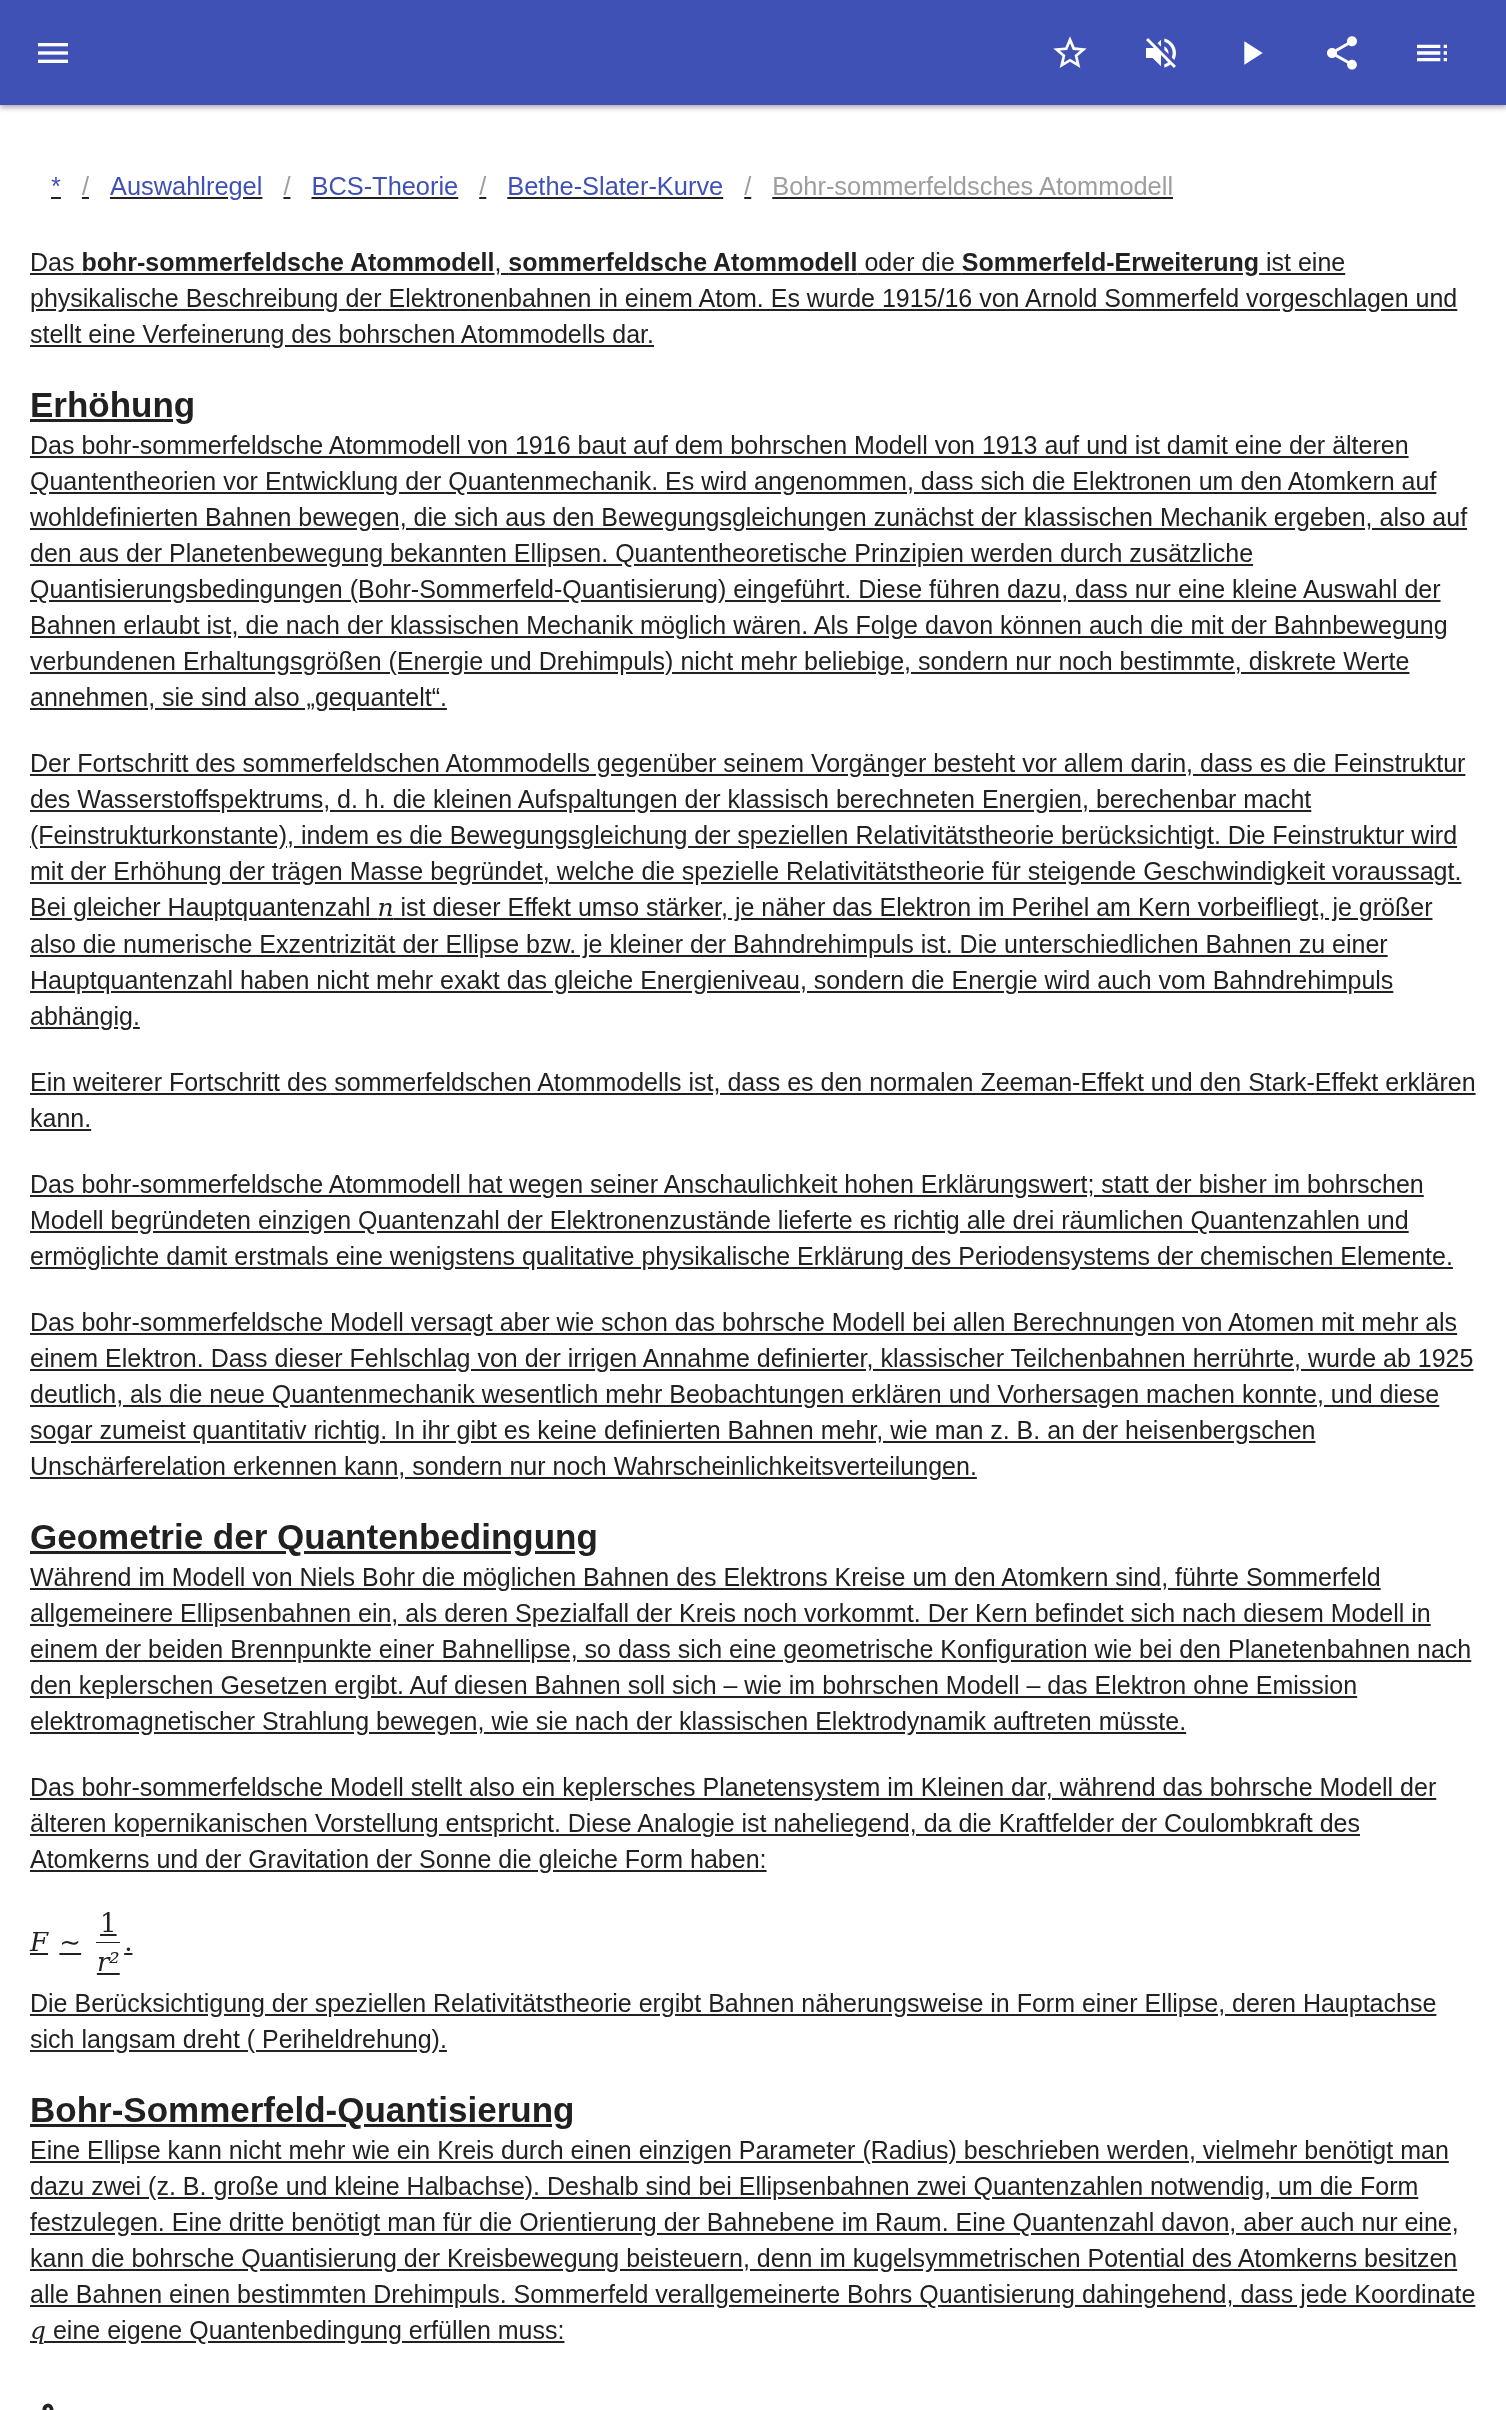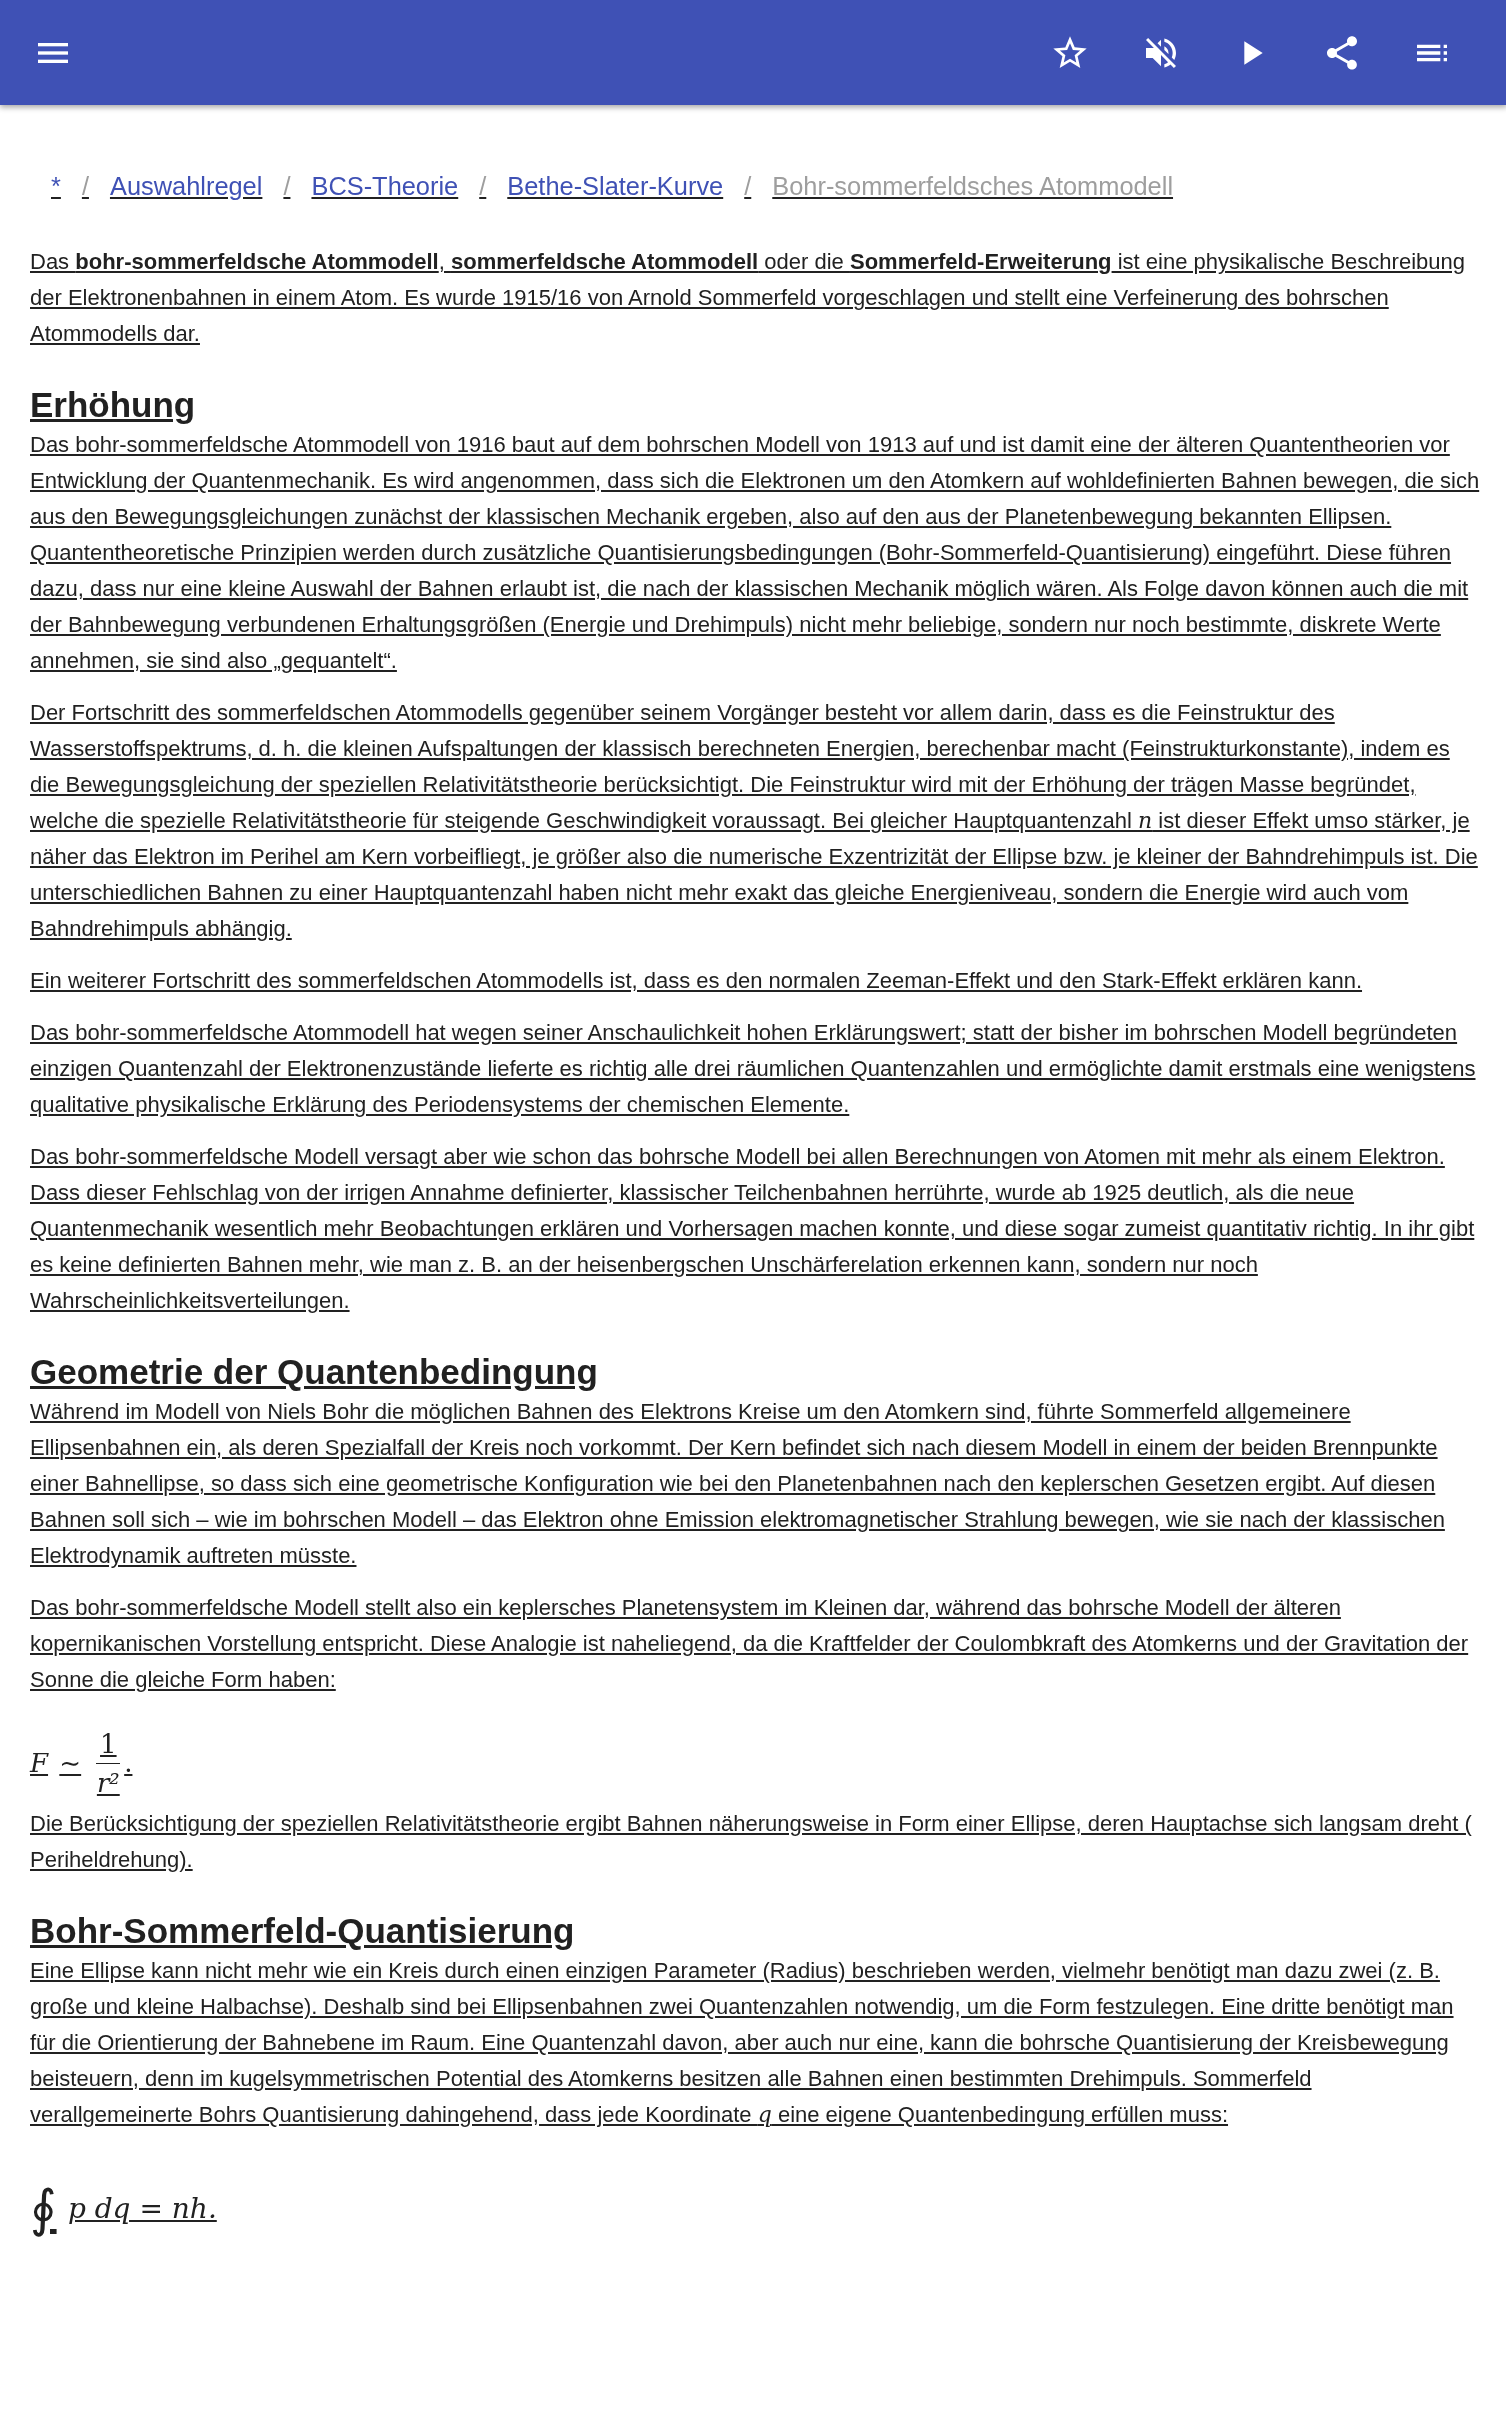--- a/index.html
+++ b/index.html
@@ -17,22 +17,22 @@
   }
   .appbar svg { width:40px; height:40px; fill:#ffffff; }
   .content { position:absolute; left:30px; top:105px; width:1450px;text-decoration:underline; }
   .breadcrumb {
     margin-top:53px; height:56px; font-size:25.4px; line-height:56px;
     padding-left:21px; white-space:nowrap;
   }
   .breadcrumb a { color:#3F51B5; text-decoration:none; }
   .breadcrumb .sep { color:#9e9e9e; margin:0 21px; }
   .breadcrumb .current { color:#9e9e9e; }
-  p { margin:0; font-size:22px; line-height:36px; }
-  p.gap { margin-top:16px; }
+  p { margin:0; font-size:25px; line-height:36px; }
+  p.gap { margin-top:30px; }
   h2 {
     margin:30px 0 0 0; font-size:35px; line-height:45px; font-weight:bold; color:#212121;
   }
   .intro { margin-top:30px; }
   .math {
     font-family:"DejaVu Serif", serif; font-style:italic; font-size:26px;
   }
   .frac { display:inline-block; vertical-align:middle; text-align:center; margin:0 3.8px; font-style:normal; }
   .frac .num { display:block; border-bottom:1.9px solid #212121; padding:0 3.8px; line-height:38px; }
   .frac .den { display:block; line-height:38px; font-style:italic; }

